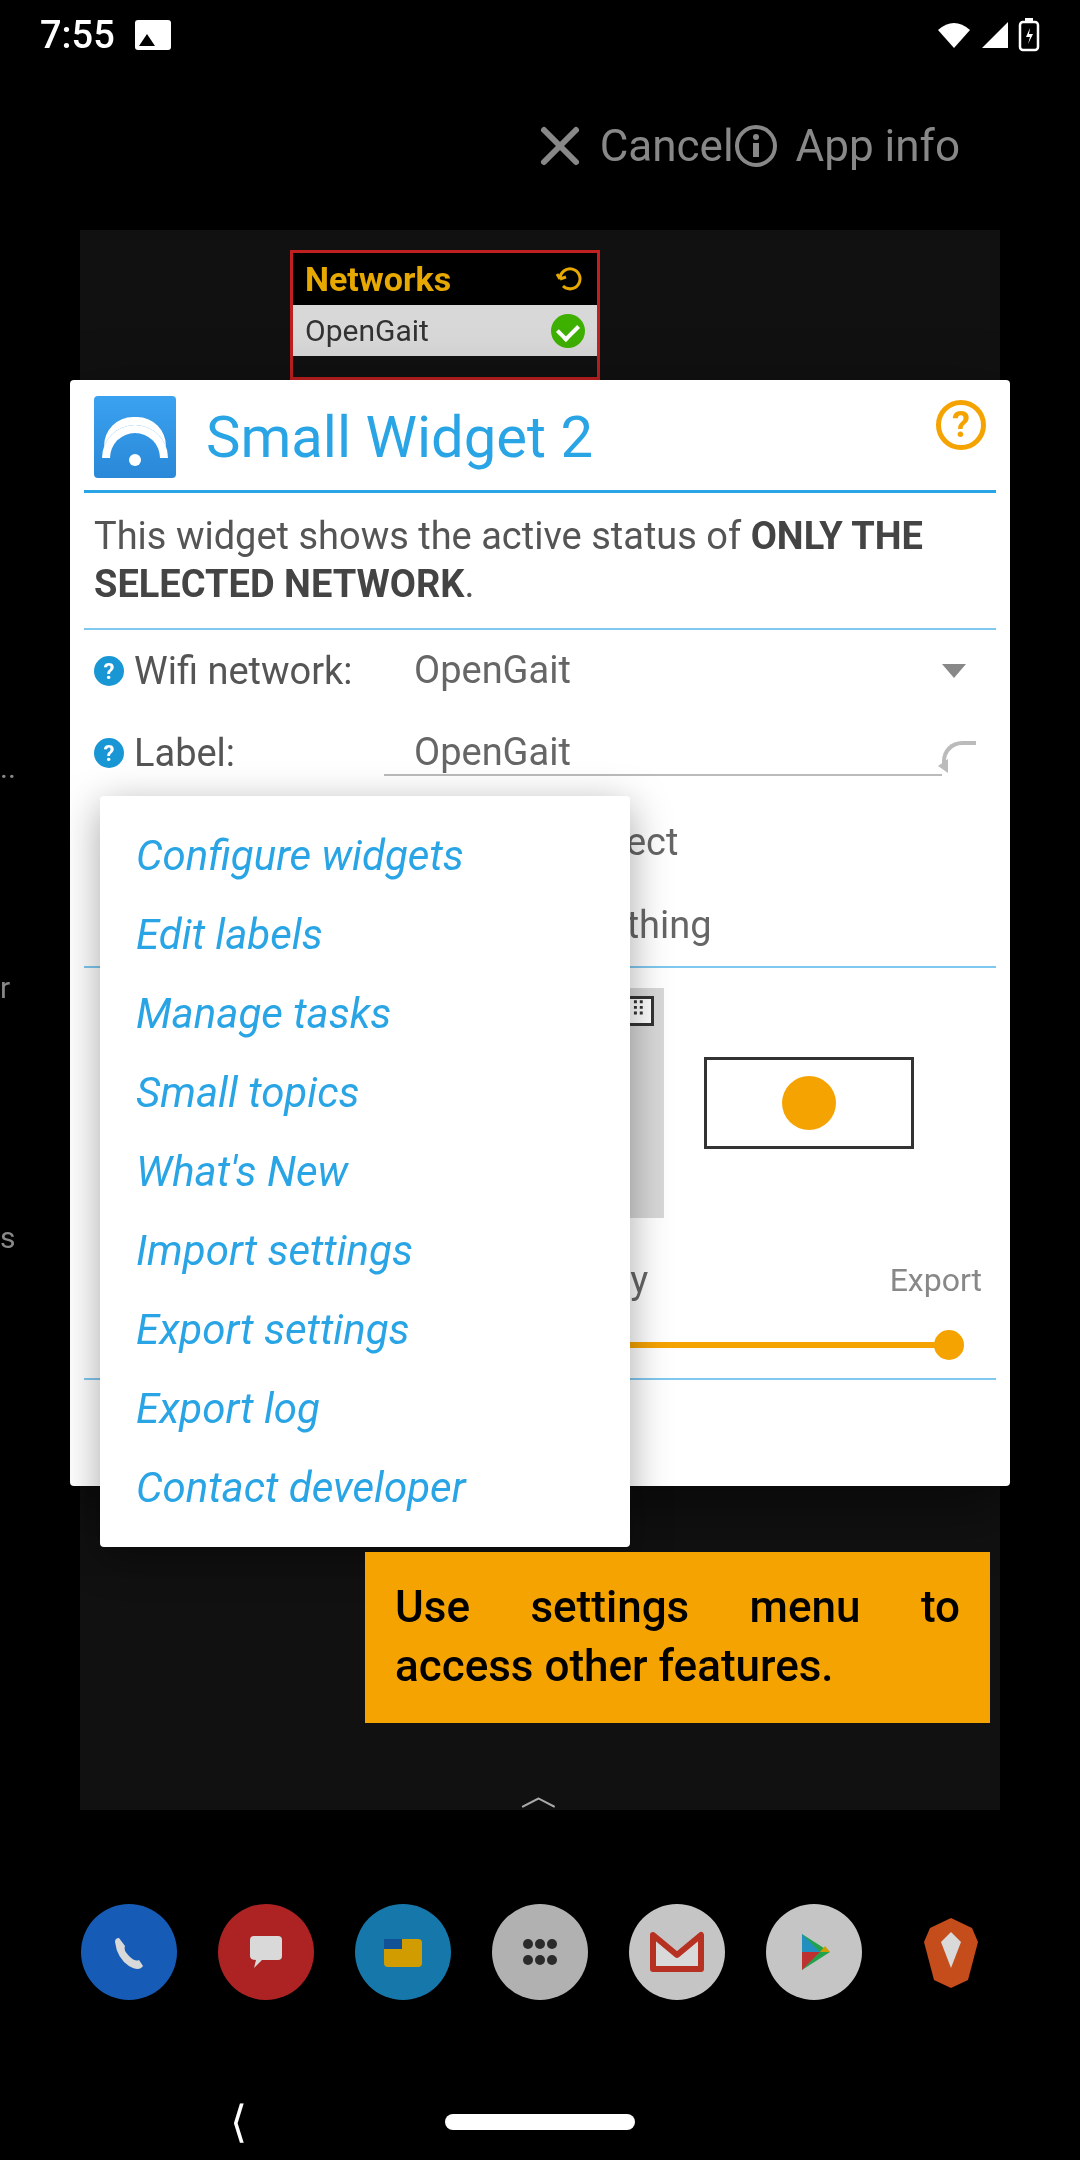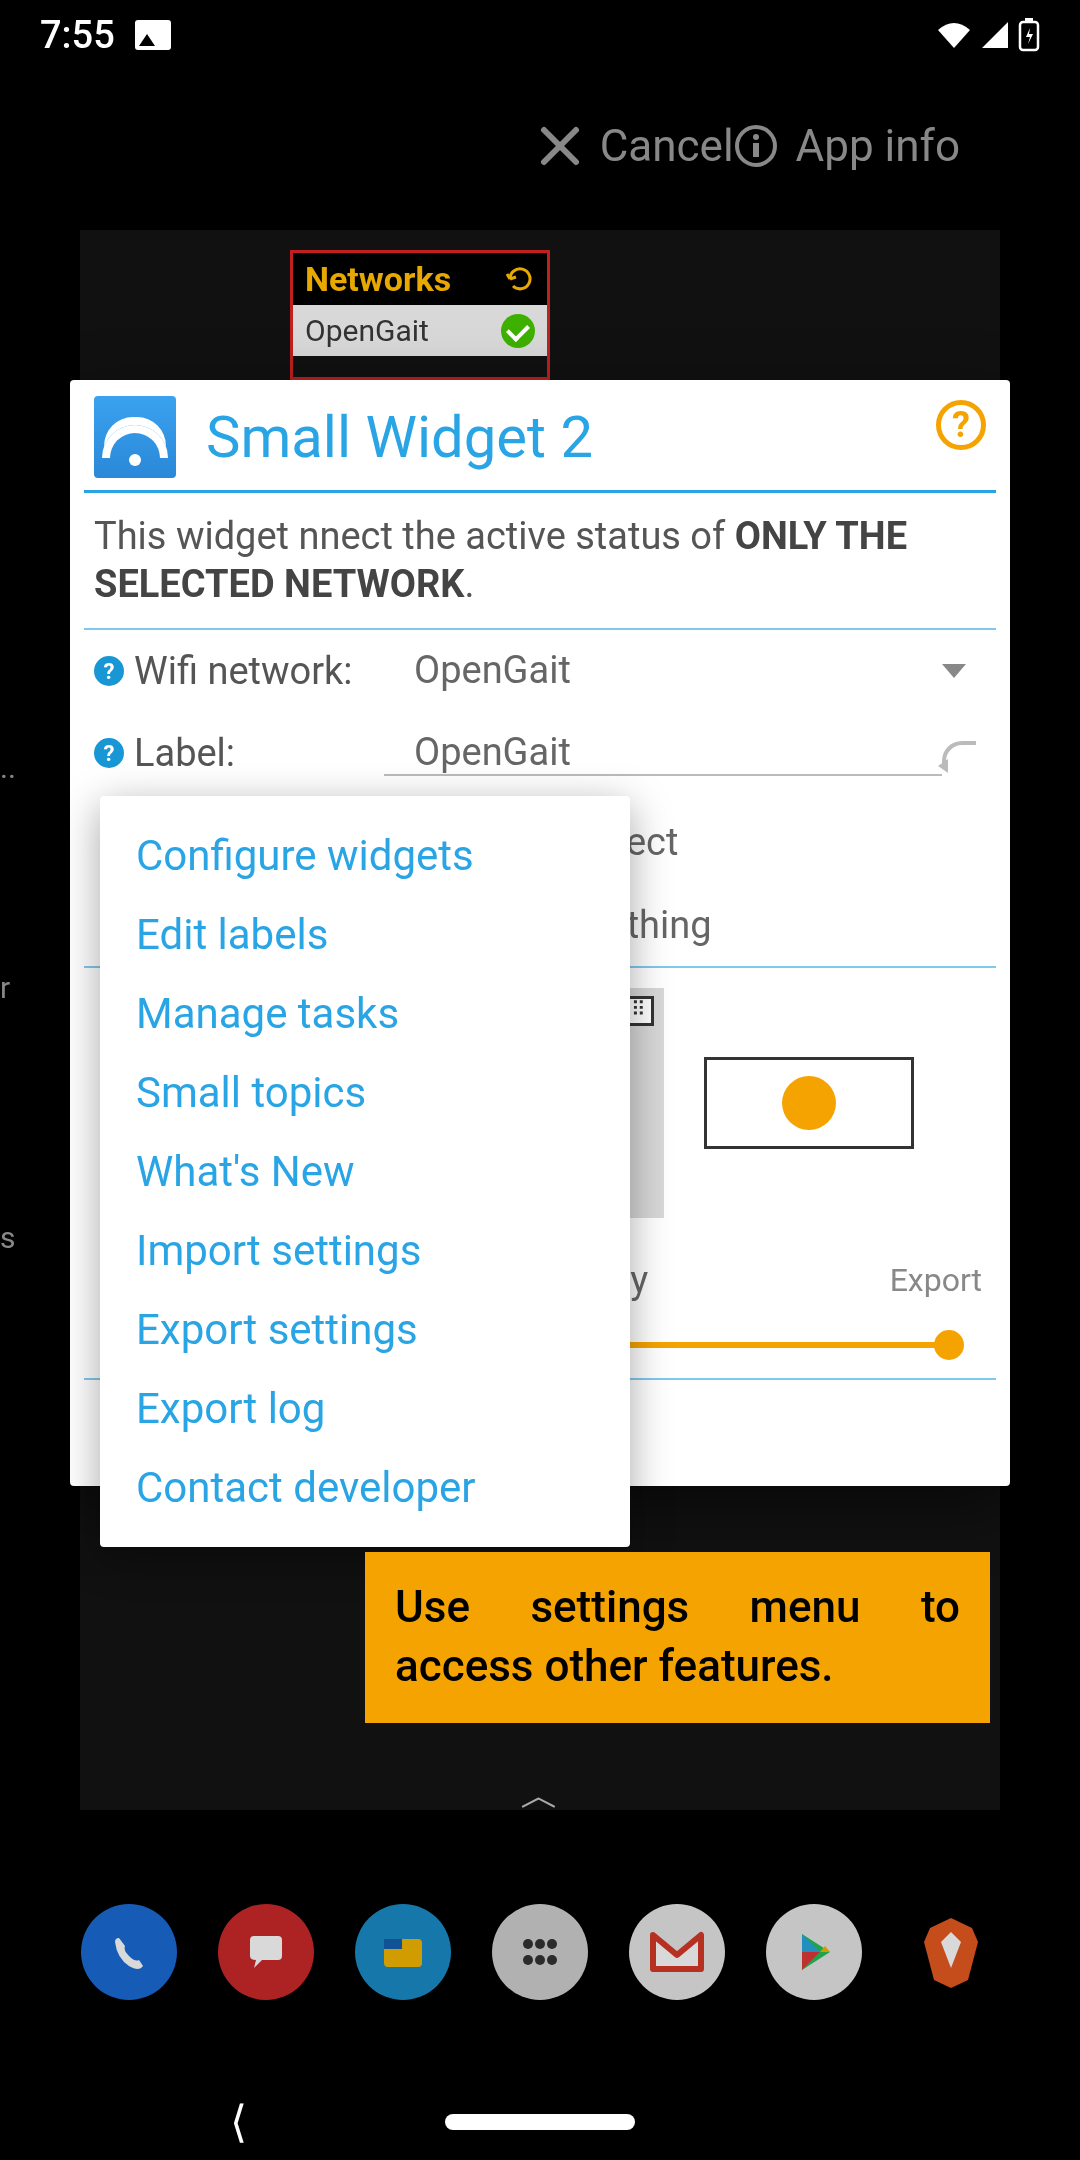--- a/index.html
+++ b/index.html
@@ -13,21 +13,21 @@
   .pic-icon::before { content: ''; position: absolute; bottom: 4px; left: 4px; width: 0; height: 0; border-left: 8px solid transparent; border-right: 8px solid transparent; border-bottom: 12px solid #000; }
   
   
   .top-actions { position: absolute; top: 120px; left: 0; right: 0; display: flex; justify-content: flex-end; align-items: center; padding: 0 120px; }
   .top-action { display: flex; align-items: center; gap: 18px; color: #888; font-size: 44px; }
   
   
   .widget-strip { position: absolute; top: 230px; left: 80px; right: 80px; height: 1580px; background: #222; border-radius: 0; opacity: 0.5; }
   
   
-  .widget-preview { position: absolute; top: 250px; left: 290px; width: 260px; height: 130px; border: 3px solid #c02020; background: #111; }
+  .widget-preview { position: absolute; top: 250px; left: 290px; width: 310px; height: 130px; border: 3px solid #c02020; background: #111; }
   .wp-title { background: #000; color: #e7a800; font-weight: bold; font-size: 34px; padding: 6px 12px; display: flex; justify-content: space-between; align-items: center; }
   .wp-row { background: #d8d8d8; color: #333; font-size: 30px; padding: 8px 12px; display: flex; justify-content: space-between; align-items: center; }
   .wp-check { width: 34px; height: 34px; background: #3db000; border-radius: 50%; position: relative; }
   .wp-check::after { content: ''; position: absolute; left: 10px; top: 6px; width: 10px; height: 16px; border: solid #fff; border-width: 0 4px 4px 0; transform: rotate(45deg); }
   
   
   .dialog { position: absolute; top: 380px; left: 70px; width: 940px; background: #fff; border-radius: 4px; box-shadow: 0 20px 60px rgba(0,0,0,.5); }
   .dialog-header { display: flex; align-items: center; padding: 16px 24px 12px; position: relative; gap: 12px; }
   .title-icon { width: 82px; height: 82px; background: linear-gradient(#3aa2f0, #2a88d8); border-radius: 4px; position: relative; margin-right: 18px; flex-shrink: 0; }
   .title-icon::before { content: ''; position: absolute; bottom: 12px; left: 50%; transform: translateX(-50%); width: 12px; height: 12px; background: #fff; border-radius: 50%; }
@@ -66,21 +66,21 @@
   .slider-wrap { padding: 0 28px 30px; position: relative; margin-left: 490px; margin-right: 20px; }
   .slider-track { height: 6px; background: #f5a300; border-radius: 3px; position: relative; }
   .slider-thumb { position: absolute; right: -2px; top: -12px; width: 30px; height: 30px; background: #f5a300; border-radius: 50%; }
   
   
   .dialog-buttons { display: flex; padding: 30px 30px 34px; }
   .dlg-btn { font-size: 36px; color: #f5a300; font-weight: 600; letter-spacing: 2px; margin-right: 60px; }
   
   
   .popup-menu { position: absolute; top: 796px; left: 100px; width: 530px; background: #fff; border-radius: 4px; box-shadow: 0 10px 40px rgba(0,0,0,.35); padding: 20px 0; z-index: 50; }
-  .menu-item { font-size: 42px; color: #29a4e5; padding: 15px 36px; }
+  .menu-item { font-size: 42px; color: #29a4e5; padding: 15px 36px; font-style: italic; }
   
   
   .toast { position: absolute; top: 1552px; left: 365px; width: 625px; background: #f5a300; color: #000; font-size: 44px; font-weight: 500; padding: 26px 30px; line-height: 1.35; text-align: justify; z-index: 60; }
   
   
   .collapse-caret { position: absolute; top: 1768px; left: 50%; transform: translateX(-50%); color: #aaa; font-size: 40px; }
   
   
   .dock { position: absolute; bottom: 160px; left: 0; right: 0; display: flex; justify-content: space-evenly; align-items: center; padding: 0 40px; }
   .app-icon { width: 96px; height: 96px; border-radius: 50%; display: flex; align-items: center; justify-content: center; font-size: 48px; color: #fff; opacity: .85; }
@@ -156,21 +156,21 @@
 </div>
 
 <div class="dialog">
   <div class="dialog-header">
     <div class="title-icon"></div>
     <div class="dialog-title">Small Widget 2</div>
     <div class="help-btn">?</div>
   </div>
   <div class="divider"></div>
   <div class="desc-row">
-    <span>This widget nnect the active status of </span><b>ONLY THE SELECTED NETWORK</b><span>.</span>
+    <span>This widget shows the active status of </span><b>ONLY THE SELECTED NETWORK</b><span>.</span>
   </div>
   <div class="thin-divider"></div>
 
   <div class="form-row">
     <span class="hint-dot">?</span>
     <span class="form-label">Wifi network:</span>
     <span class="form-value">OpenGait</span>
     <span class="dropdown-caret"></span>
   </div>
 

